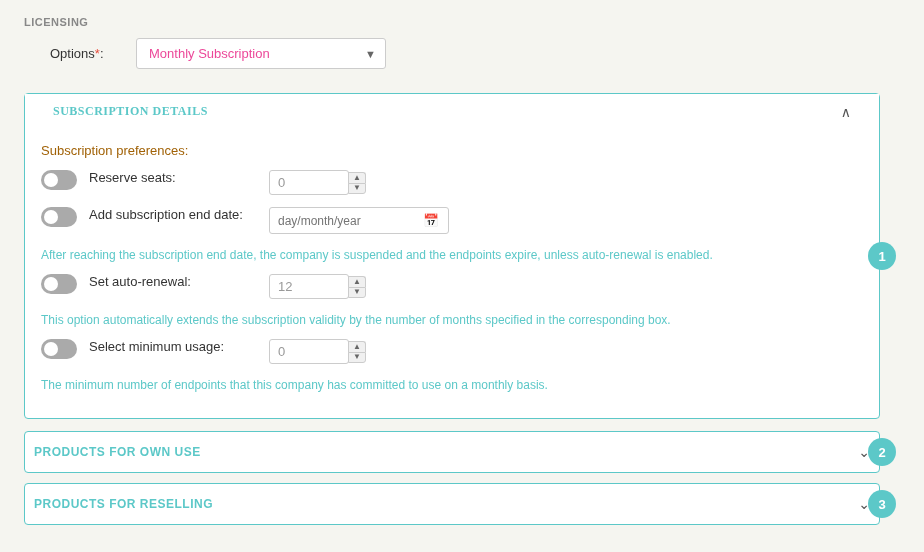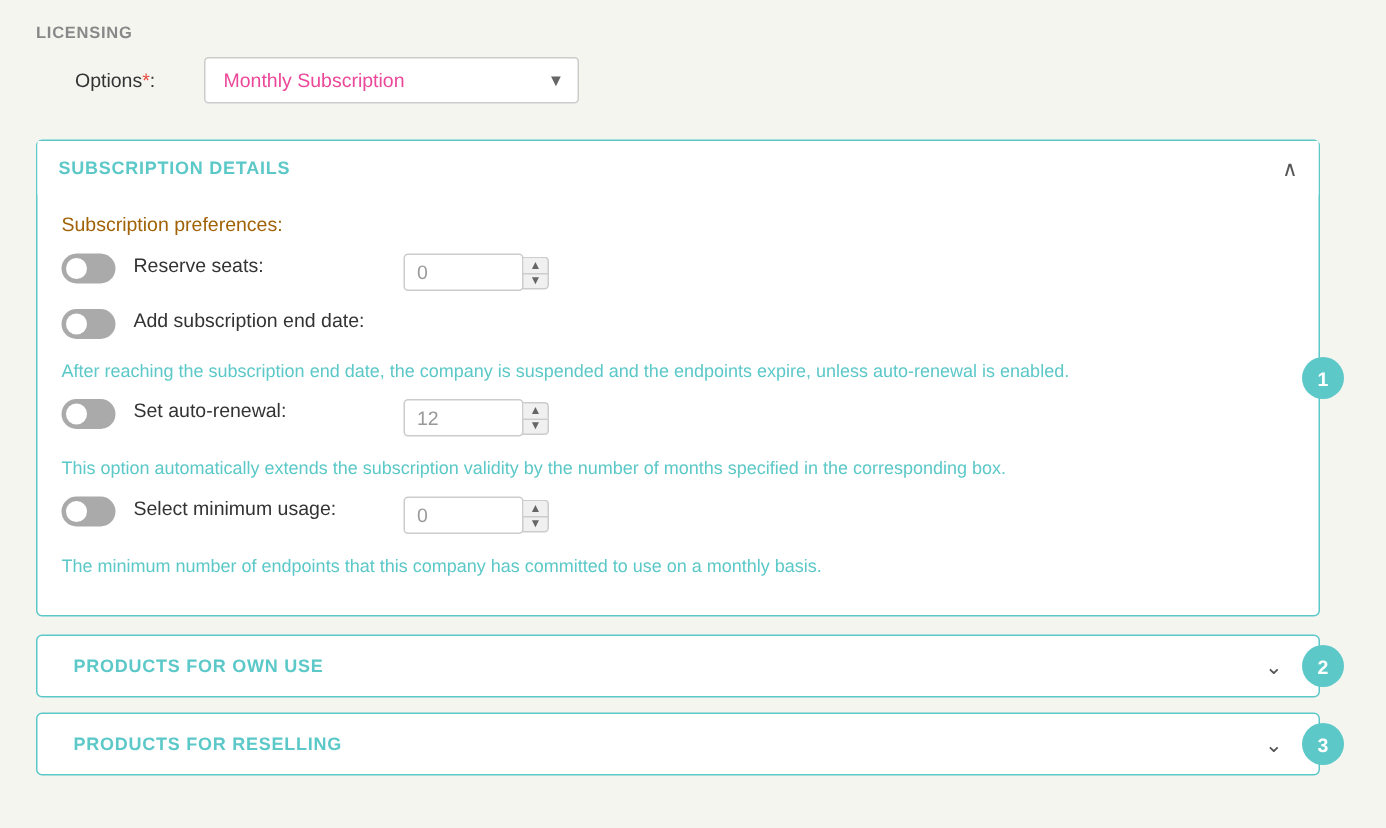--- a/index.html
+++ b/index.html
@@ -61,25 +61,26 @@
     
     .subscription-details-section {
       border: 1.5px solid #5cc8c8;
       border-radius: 4px;
       margin-bottom: 12px;
       background: #fff;
       position: relative;
     }
     .section-header {
       display: flex;
-      align-items: center;
+      align-items: flex-start;
       justify-content: space-between;
-      padding: 10px 14px;
-      background: #fff;
-      cursor: pointer;
+      padding: 10px 28px;
+      background: #fff;
+      cursor: pointer;
+      font-family: Liberation Serif, serif;
     }
     .section-header-title {
       font-size: 12px;
       font-weight: bold;
       color: #5cc8c8;
       letter-spacing: 0.5px;
     }
     .section-header-chevron {
       color: #555;
       font-size: 14px;
@@ -229,21 +230,21 @@
       border: 1.5px solid #5cc8c8;
       border-radius: 4px;
       margin-bottom: 10px;
       background: #fff;
       position: relative;
     }
     .collapsible-header {
       display: flex;
       align-items: center;
       justify-content: space-between;
-      padding: 12px 24px;
+      padding: 12px 9px;
       cursor: pointer;
     }
     .collapsible-title {
       font-size: 12px;
       font-weight: bold;
       color: #5cc8c8;
       letter-spacing: 0.5px;
     }
     .collapsible-chevron {
       color: #555;
@@ -295,20 +296,24 @@
             </div>
           </div>
         </div>
 
         <div class="pref-row">
           <label class="toggle">
             <input type="checkbox" style="">
             <span class="toggle-slider"></span>
           </label>
           <span class="pref-row-label">Add subscription end date:</span>
+          <div class="date-input">
+            <input type="text" placeholder="day/month/year" style="">
+            <span class="date-icon">📅</span>
+          </div>
         </div>
 
         <div class="info-text">After reaching the subscription end date, the company is suspended and the endpoints expire, unless auto-renewal is enabled.</div>
 
         <div class="pref-row">
           <label class="toggle">
             <input type="checkbox" style="">
             <span class="toggle-slider"></span>
           </label>
           <span class="pref-row-label">Set auto-renewal:</span>

